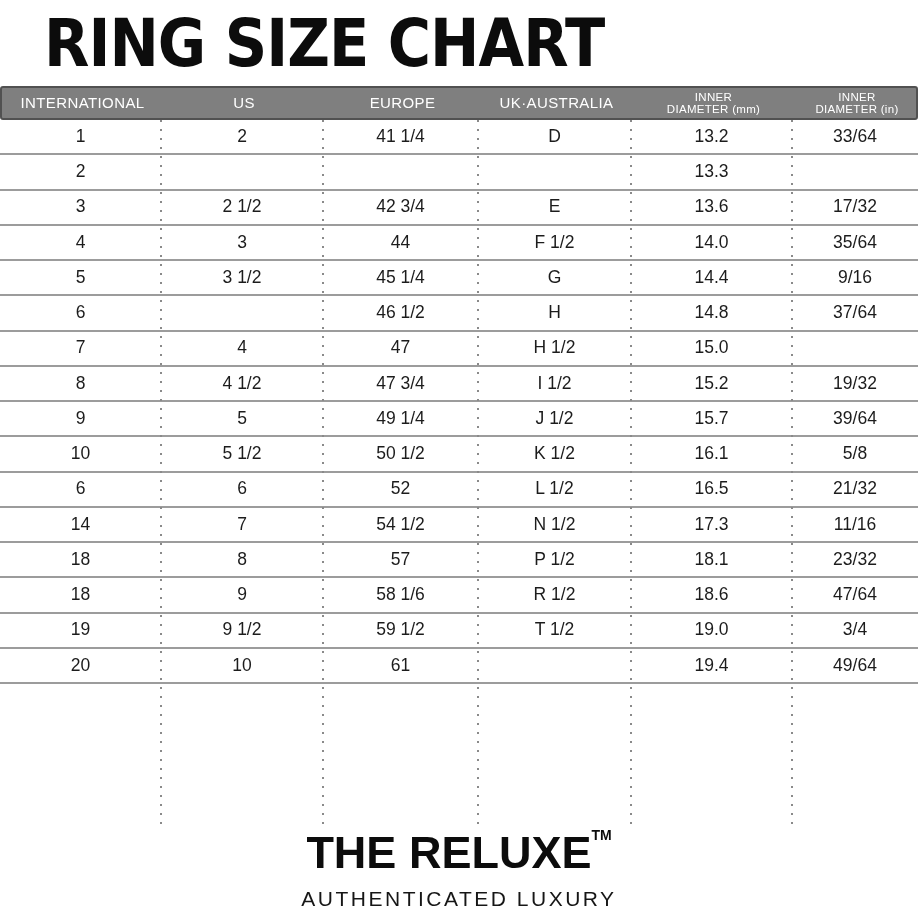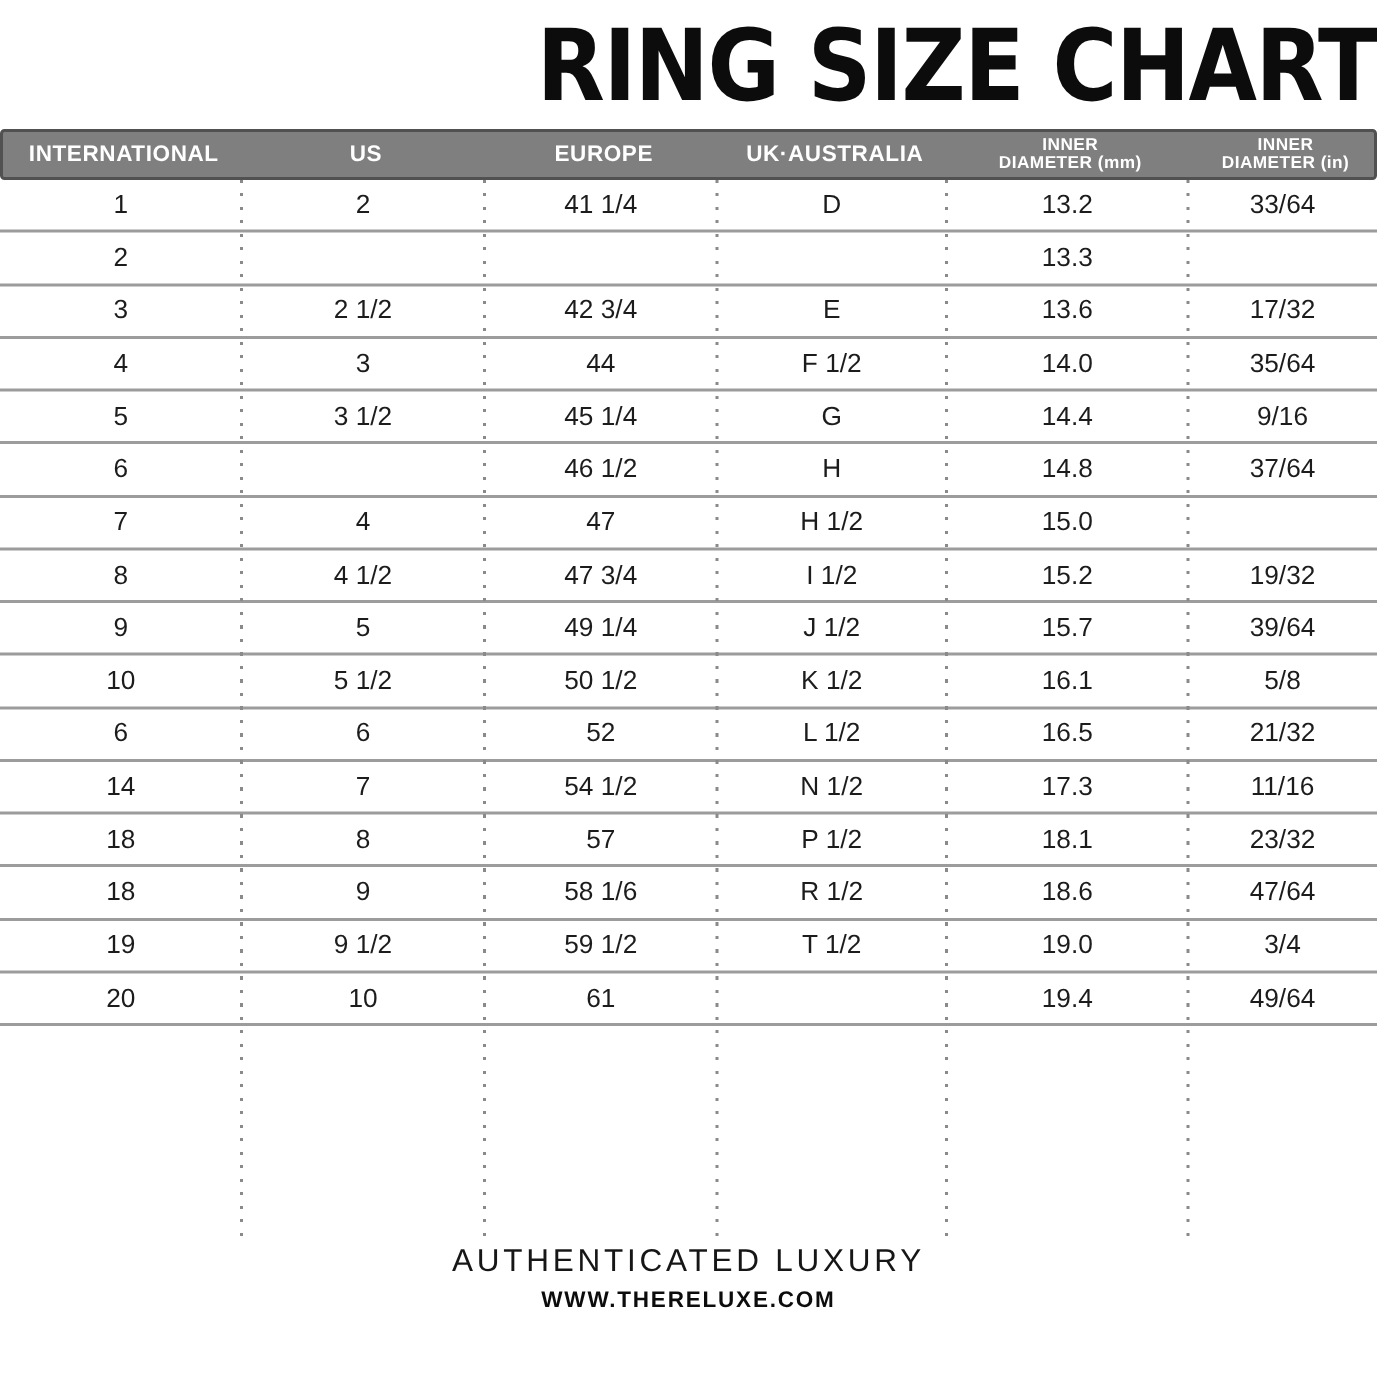--- a/index.html
+++ b/index.html
@@ -1,33 +1,33 @@
 <!DOCTYPE html>
 <html><head>
 <meta charset="utf-8">
 <style>
   html, body { margin:0; padding:0; background:#ffffff; }
   .canvas {
     position:relative; width:918px; height:918px; background:#ffffff;
     font-family:"Liberation Sans", sans-serif; overflow:hidden;
   }
   
-  .title-wrap { height:86px; display:flex; align-items:center; justify-content:flex-end;padding-left:44px; }
+  .title-wrap { height:86px; display:flex; align-items:center; justify-content:flex-start;padding-left:44px; }
   .title {
     font-family:"DejaVu Sans", sans-serif; font-weight:bold; font-size:59px;
     letter-spacing:-1px; color:#0c0c0c; transform:scaleY(1.12); white-space:nowrap;
   }
   
   .grid-cols { display:grid; grid-template-columns:161px 162px 155px 153px 161px 126px; }
   .header-bar {
     height:34px; background:#7f7f7f; border:2px solid #515151; border-radius:3px;
     box-sizing:border-box; align-items:center;
   }
   .header-cell {
-    color:#ffffff; text-align:center; font-weight:bold; font-size:15px;
+    color:#ffffff; text-align:center; font-weight:normal; font-size:15px;
     letter-spacing:0.4px; line-height:1.05;
   }
   .header-cell.two-line { font-size:11.5px; letter-spacing:0.3px; }
   .tbody { position:relative; height:705px; }
   .trow {
     height:35.25px; box-sizing:border-box; border-bottom:2px solid #9c9c9c;
     align-items:center;
   }
   .tcell {
     text-align:center; font-size:17.5px; color:#1c1c1c; line-height:1;
@@ -40,21 +40,21 @@
   .v1{left:160px} .v2{left:322px} .v3{left:477px} .v4{left:630px} .v5{left:791px}
   
   .footer { height:93px; text-align:center; padding-top:3px; box-sizing:border-box; }
   .brand {
     font-size:45px; font-weight:bold; color:#0c0c0c; line-height:1.0;
     letter-spacing:0px; white-space:nowrap;
   }
   .brand .tm { font-size:14px; vertical-align:28px; letter-spacing:0; font-weight:bold; }
   .tagline {
     font-size:21px; font-weight:normal; color:#161616; letter-spacing:2.5px;
-    margin-top:1px; white-space:nowrap;
+    margin-top:12px; white-space:nowrap;
   }
   .website {
     font-size:15px; font-weight:bold; color:#0c0c0c; letter-spacing:1.2px;
     margin-top:5px; white-space:nowrap;
   }
 </style>
 </head>
 <body>
 
 <div class="canvas">
@@ -203,17 +203,20 @@
           <div class="tcell">10</div>
           <div class="tcell">61</div>
           <div class="tcell"></div>
           <div class="tcell">19.4</div>
           <div class="tcell">49/64</div>
         </div>
       </div>
   </div>
 
   <div class="footer">
+    <div class="brand">
+      <span>THE RELUXE</span><span class="tm">TM</span>
+    </div>
     <div class="tagline">AUTHENTICATED LUXURY</div>
     <div class="website">WWW.THERELUXE.COM</div>
   </div>
 
 </div>
 
 </body></html>

